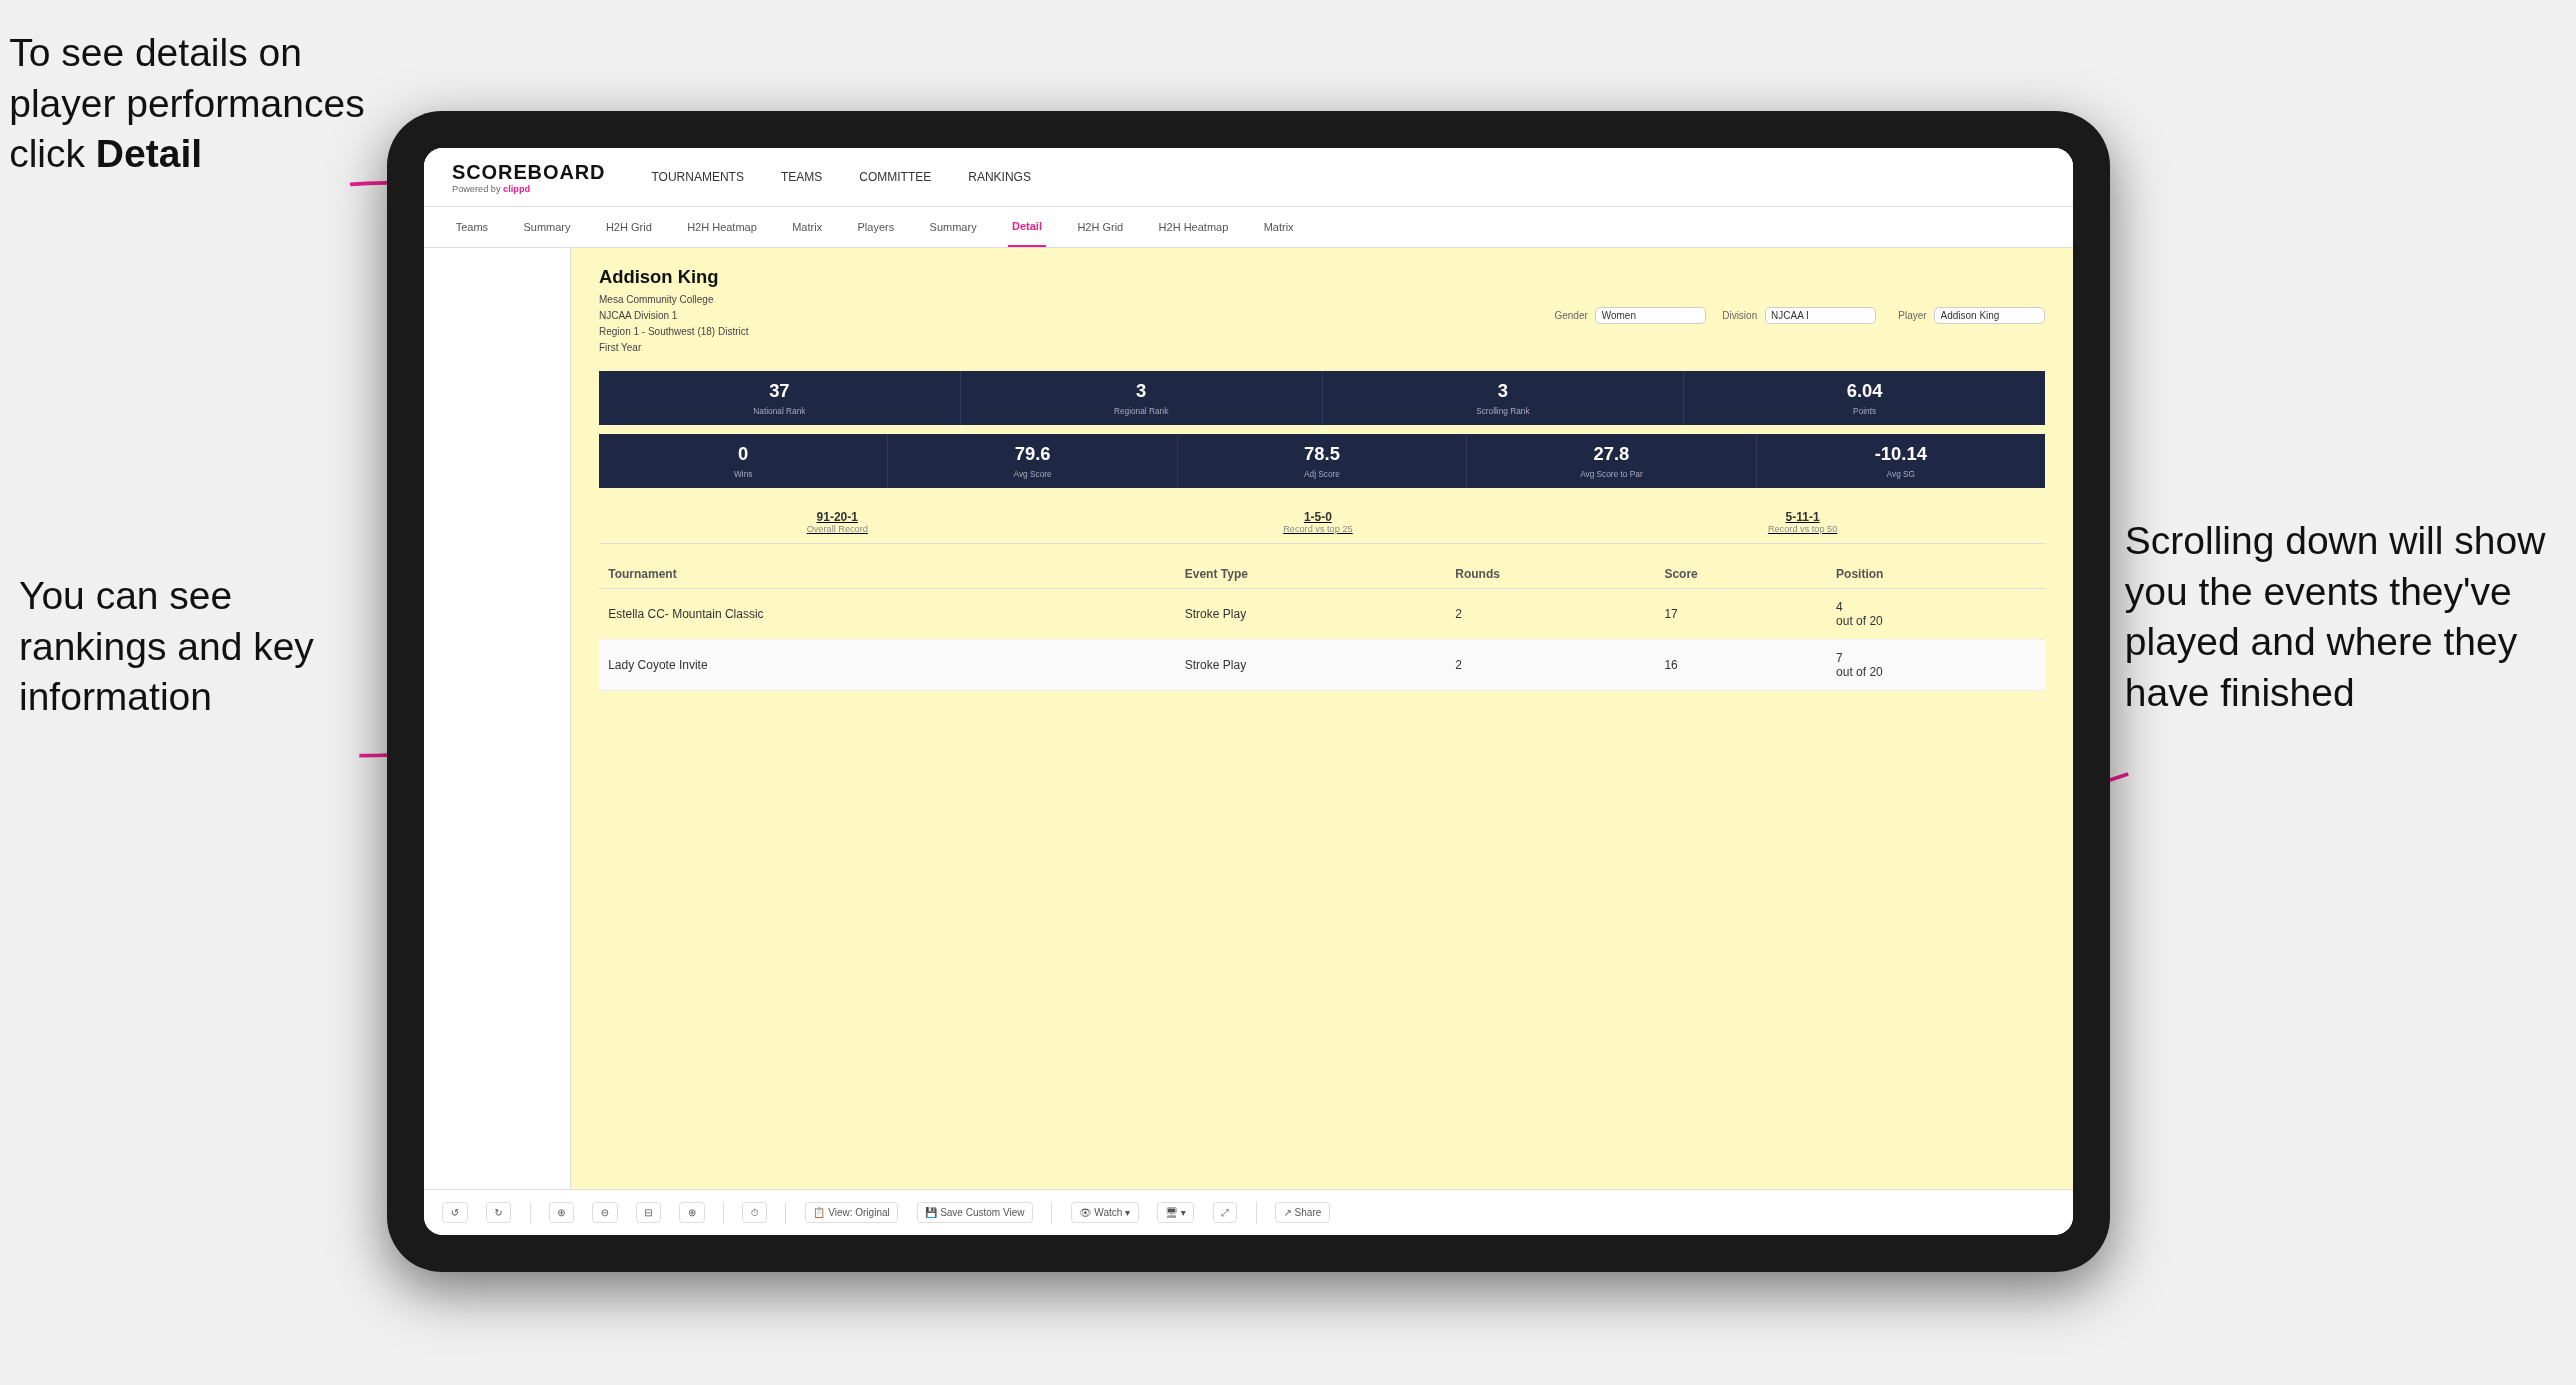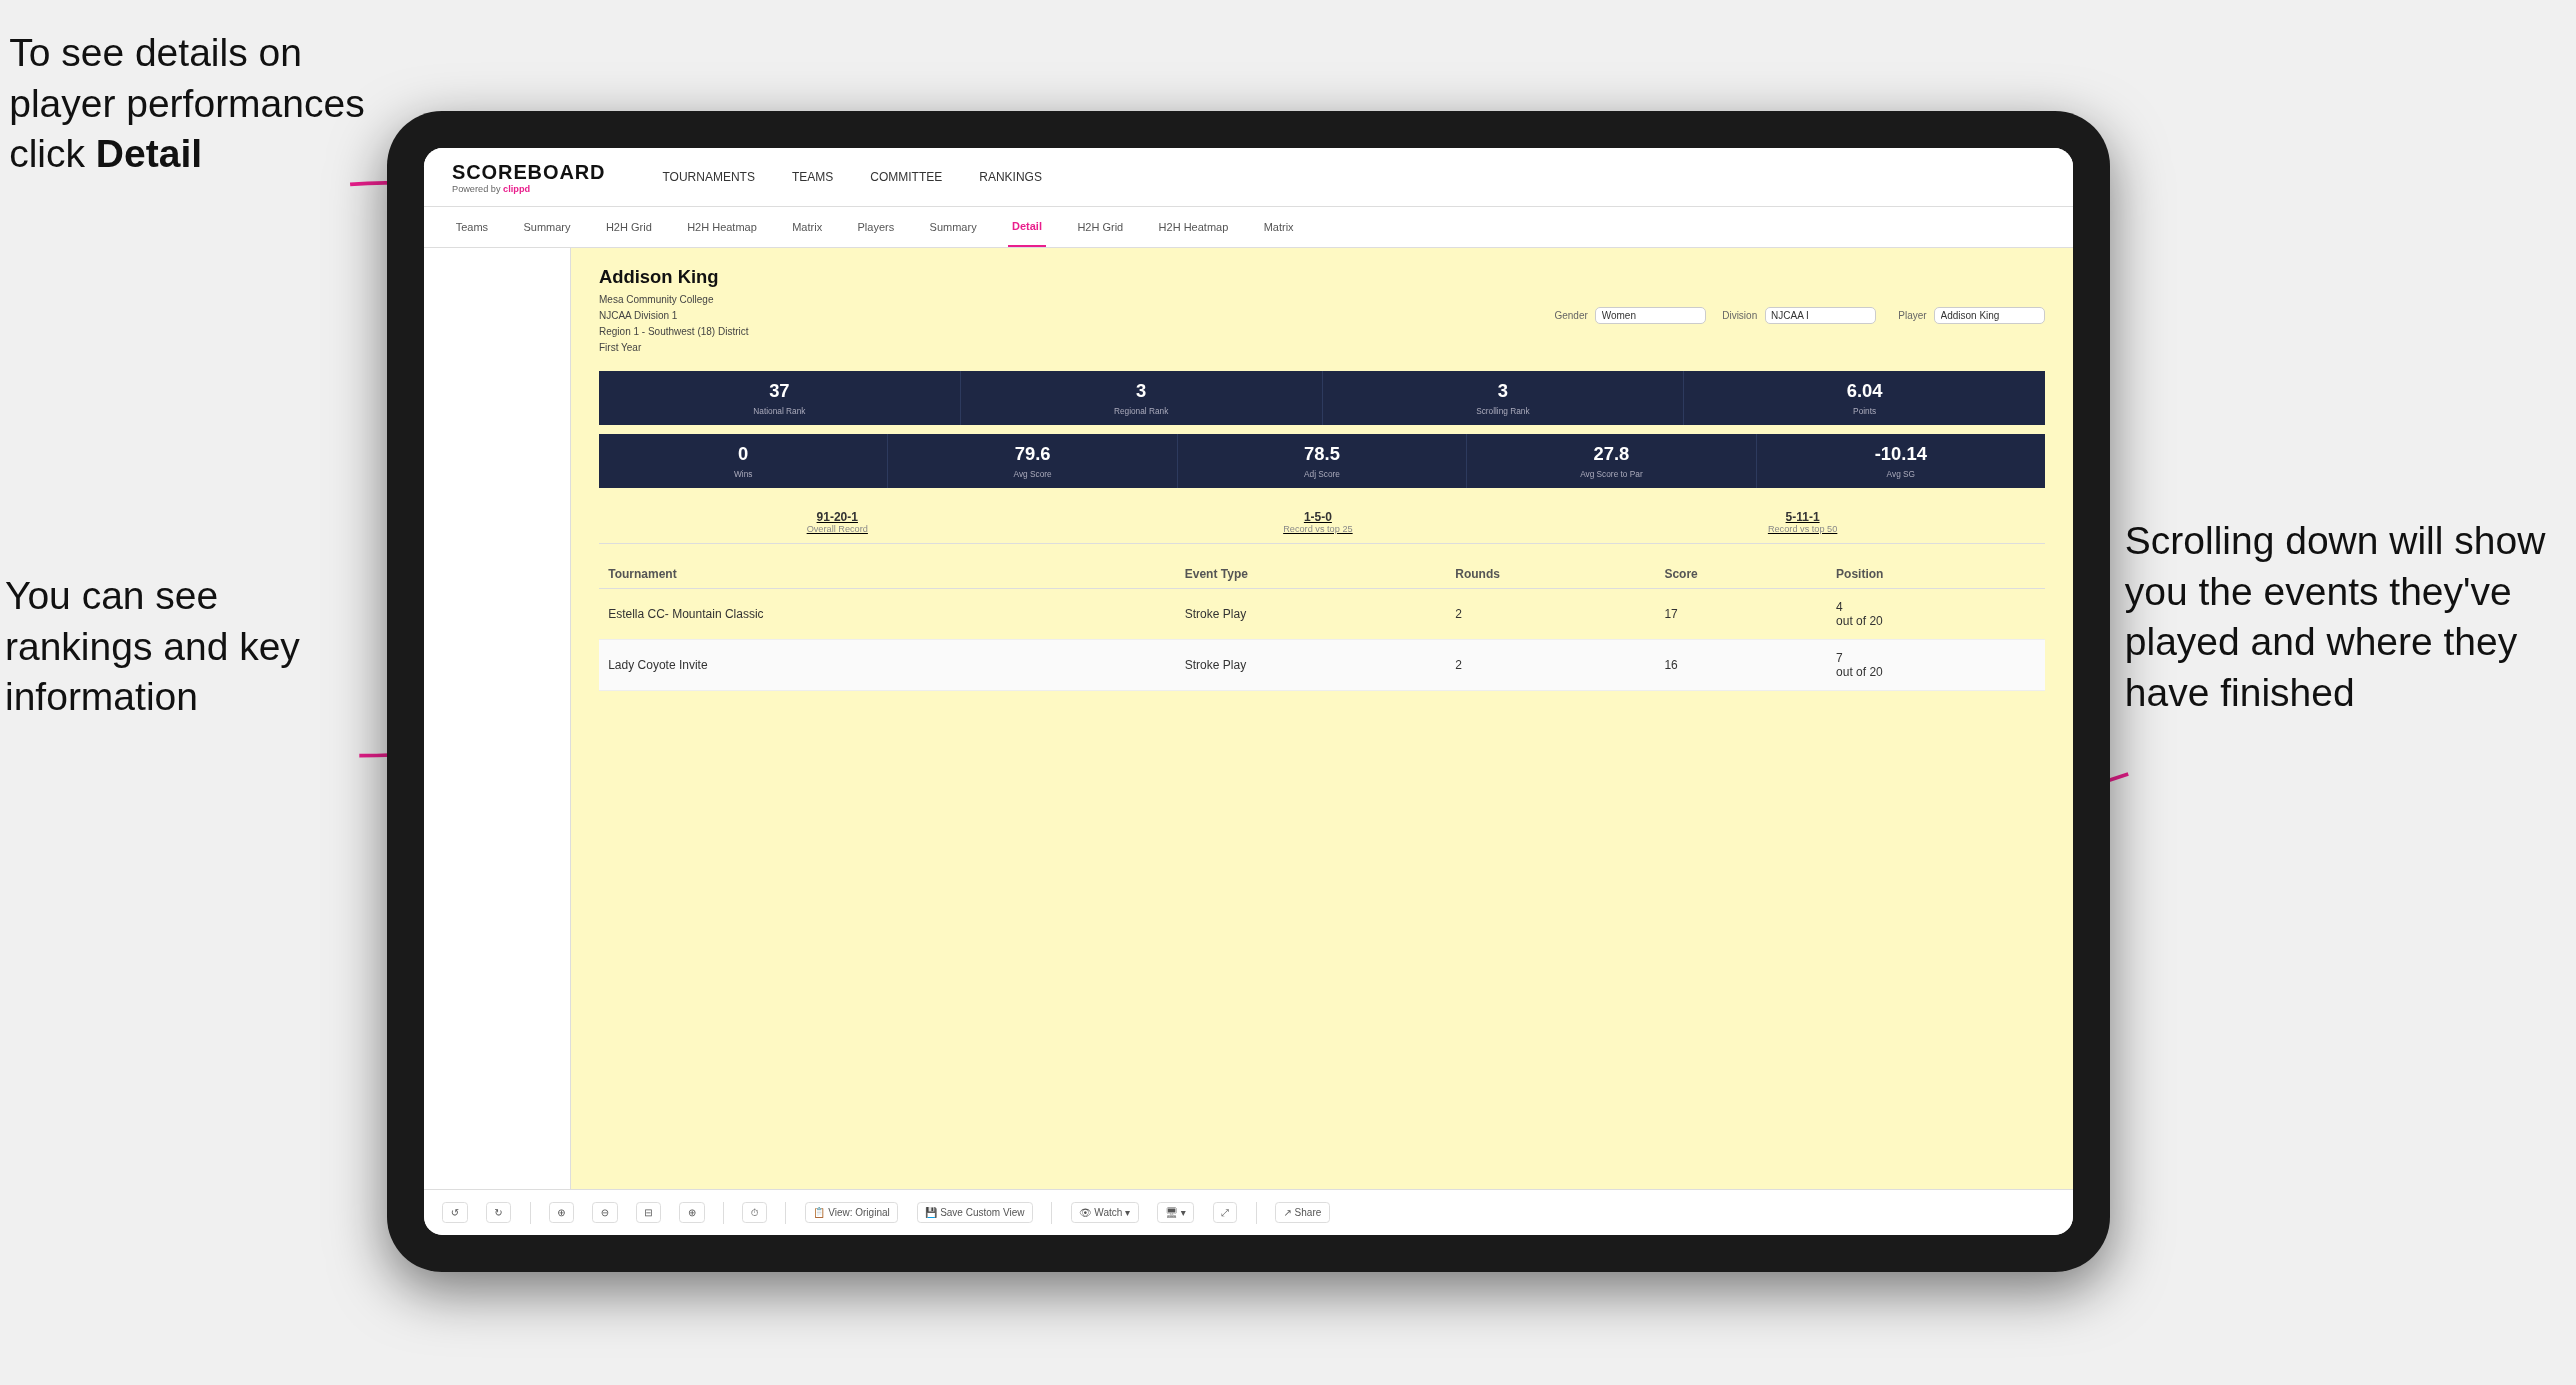--- a/index.html
+++ b/index.html
@@ -21,21 +21,21 @@
     }
     .annotation strong { font-weight: 900; }
 
     .annotation-top-left {
       top: 28px;
       left: 9.2px;
       width: 387px;
     }
     .annotation-bottom-left {
       top: 571px;
-      left: 5px;
+      left: 19px;
       width: 350px;
     }
     .annotation-right {
       top: 516px;
       right: 9.2px;
       width: 442px;
     }
 
     
     .tablet {
@@ -62,21 +62,20 @@
 
     
     .top-nav {
       background: white;
       padding: 0 28px;
       display: flex;
       align-items: center;
       height: 59px;
       border-bottom: 0.9px solid #ddd;
       flex-shrink: 0;
-      gap: 11px;
     }
 
     .logo-area {
       display: flex;
       flex-direction: column;
       margin-right: 46px;
     }
 
     .logo-text {
       font-size: 20px;

